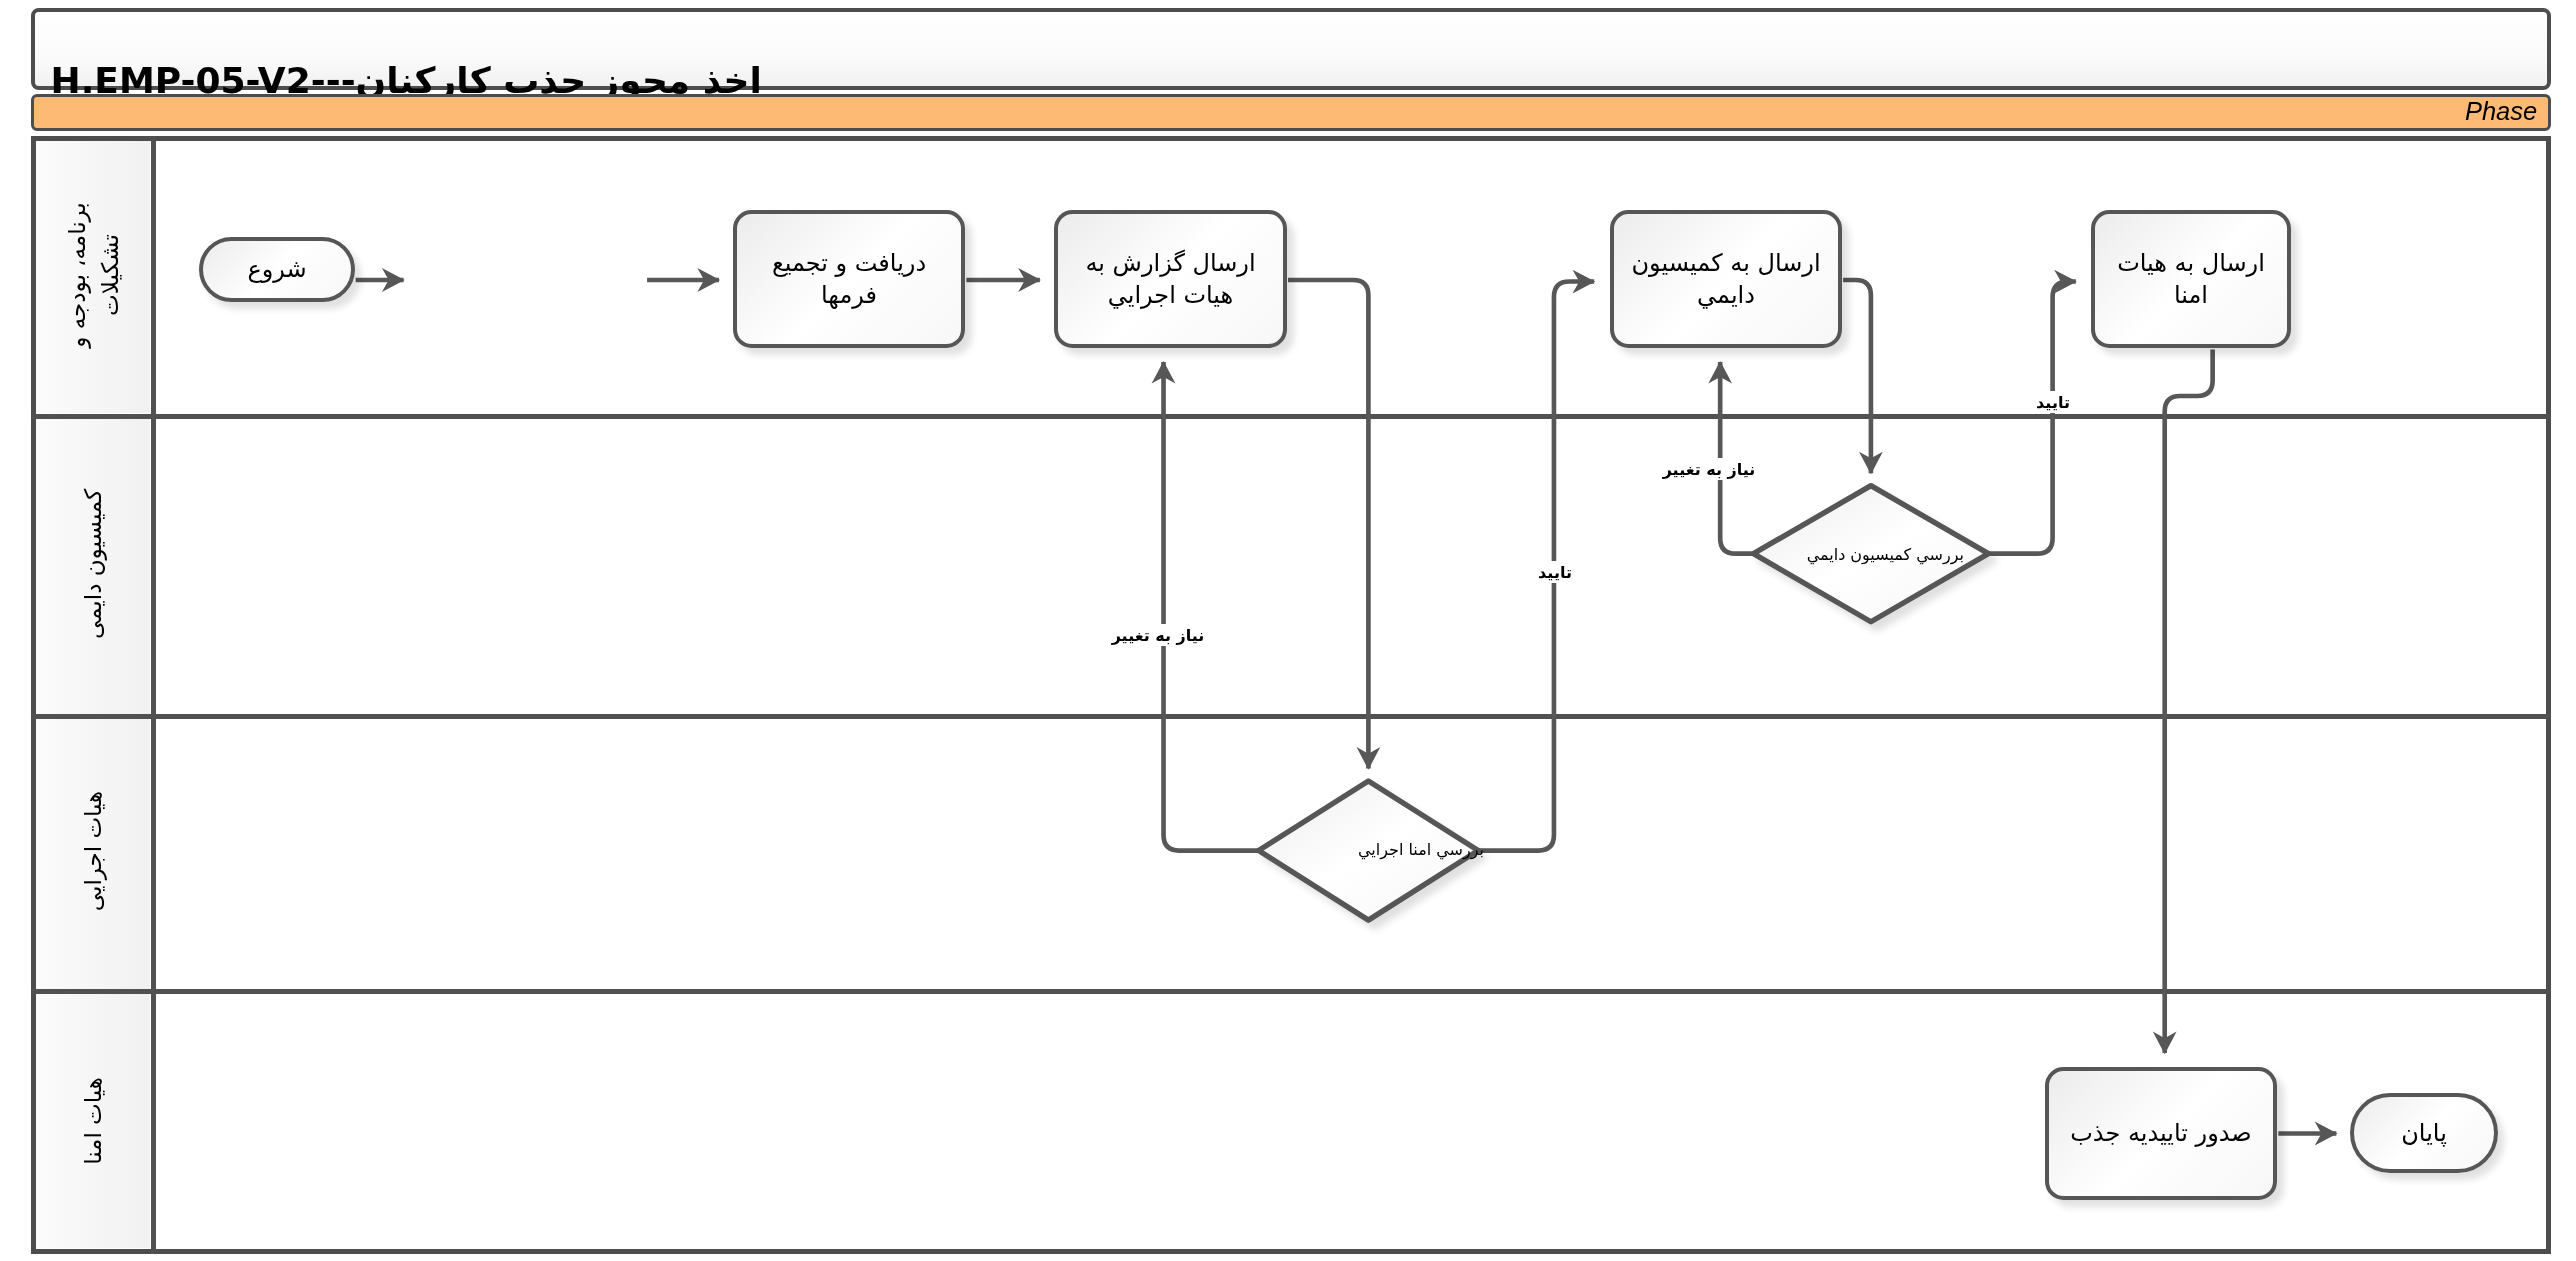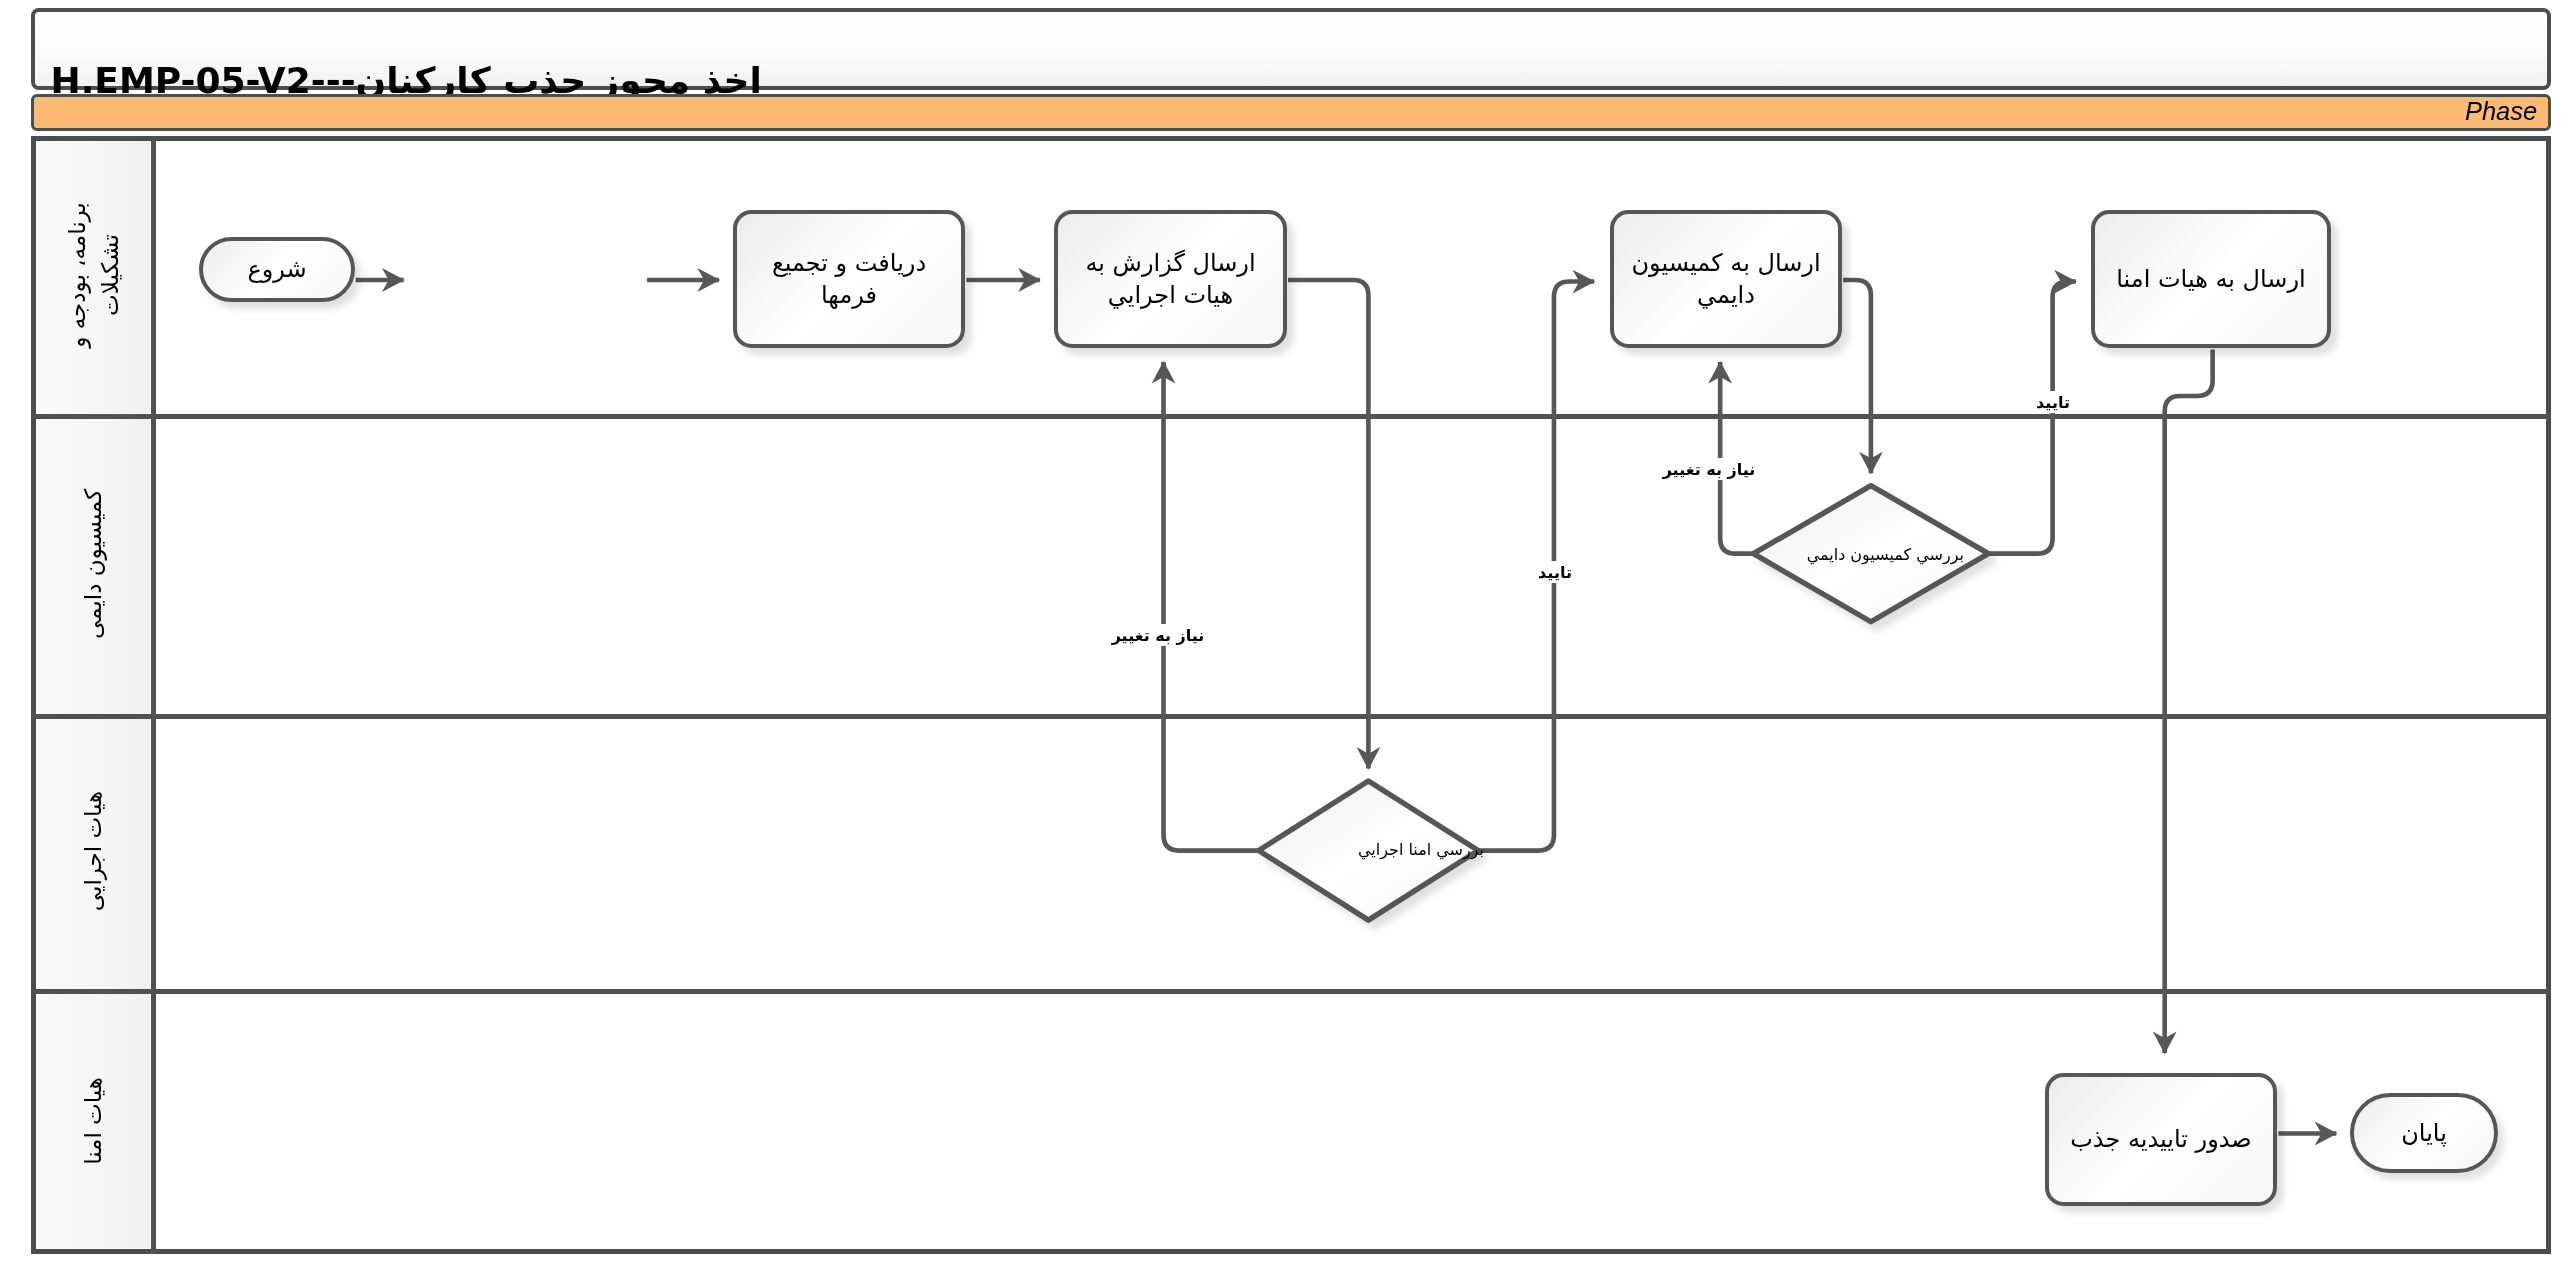--- a/index.html
+++ b/index.html
@@ -127,27 +127,27 @@
 
   <div class="node event" style="left:199px;top:237px;width:156px;height:65px;" dir="rtl">شروع</div>
 
 
   <div class="node task" style="left:733px;top:210px;width:232px;height:138px;" dir="rtl">دريافت و تجميع فرمها</div>
 
   <div class="node task" style="left:1610px;top:210px;width:232px;height:138px;" dir="rtl">ارسال به كميسيون دايمي</div>
 
   <div class="node task" style="left:1054px;top:210px;width:233px;height:138px;" dir="rtl">ارسال گزارش به هيات اجرايي</div>
 
-  <div class="node task" style="left:2091px;top:210px;width:240px;height:138px;" dir="rtl">ارسال به هيات امنا</div>
+  <div class="node task" style="left:2091px;top:210px;width:200px;height:138px;" dir="rtl">ارسال به هيات امنا</div>
 
   <div class="diamond-label" style="left:1368px;top:850px;width:232px;" dir="rtl">بررسي امنا اجرايي</div>
 
   <div class="diamond-label" style="left:1871px;top:555px;width:186px;" dir="rtl">بررسي كميسيون دايمي</div>
 
-  <div class="node task" style="left:2045px;top:1067px;width:232px;height:133px;margin-top:6px;" dir="rtl">صدور تاييديه جذب</div>
+  <div class="node task" style="left:2045px;top:1067px;width:232px;height:133px;" dir="rtl">صدور تاييديه جذب</div>
 
   <div class="node event" style="left:2350px;top:1093px;width:148px;height:80px;" dir="rtl">پايان</div>
 
   <div class="edge-label" style="left:1158px;top:635px;" dir="rtl">نياز به تغيير</div>
   <div class="edge-label" style="left:1555px;top:572px;" dir="rtl">تاييد</div>
   <div class="edge-label" style="left:1709px;top:469px;" dir="rtl">نياز به تغيير</div>
   <div class="edge-label" style="left:2053px;top:402px;" dir="rtl">تاييد</div>
 
 </div>
 

